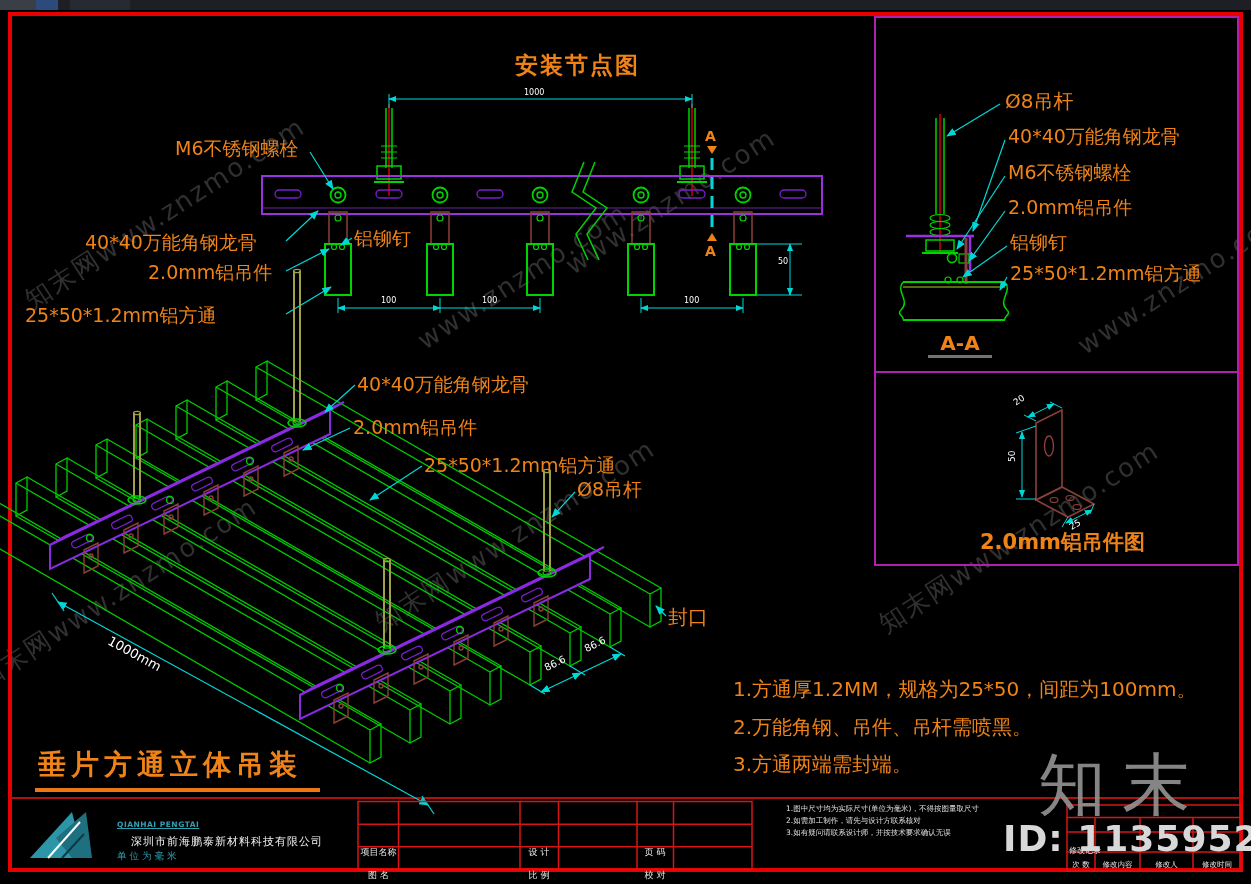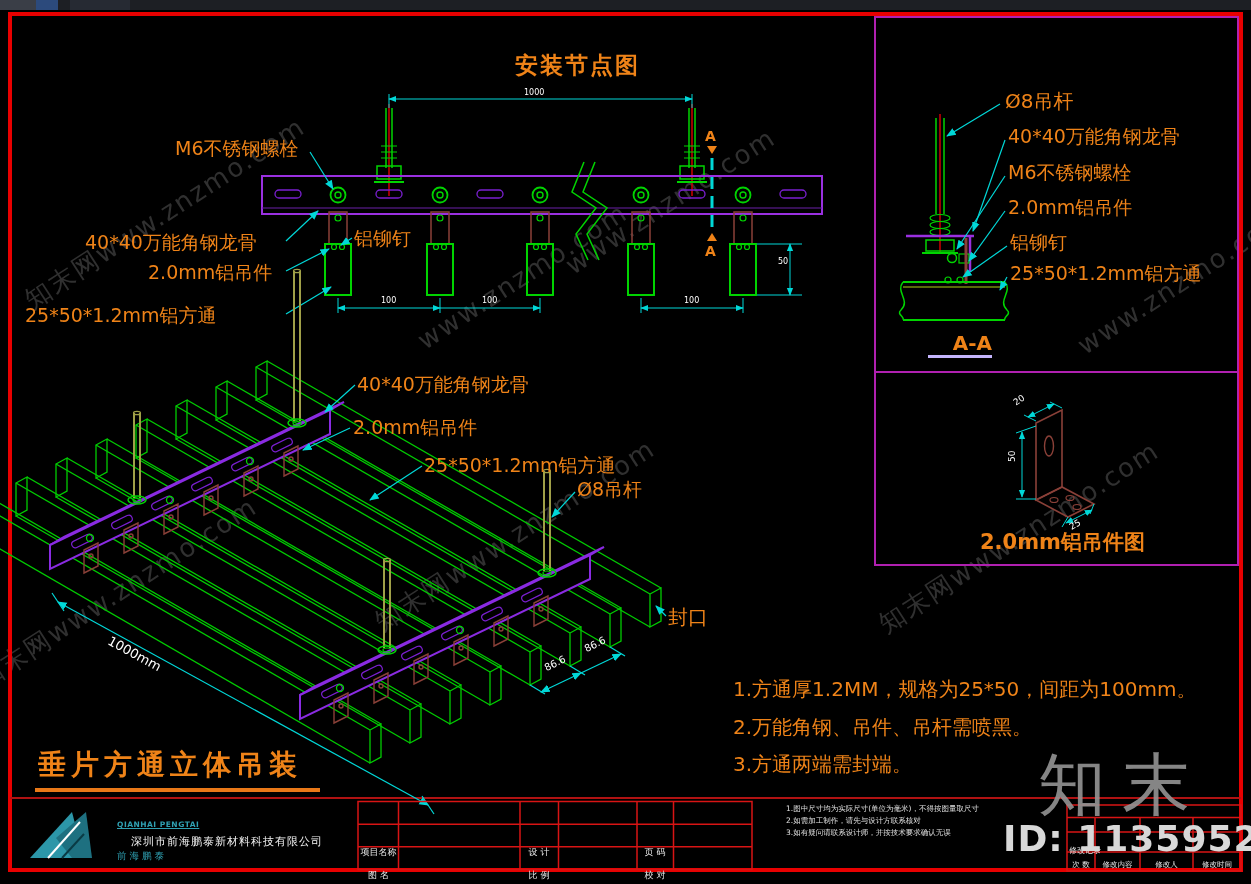--- a/index.html
+++ b/index.html
@@ -12,22 +12,22 @@
   .big{font-size:23px;letter-spacing:2px;font-weight:bold;}
   .dim{position:absolute;color:#ffffff;font-size:8px;line-height:1;white-space:nowrap;z-index:5;}
   .amark{position:absolute;color:#ef8318;font-size:14px;font-weight:bold;z-index:5;}
   .wm{position:absolute;color:#6a6a6a;opacity:.45;font-size:26px;letter-spacing:2px;
       transform:rotate(-33deg);transform-origin:left top;white-space:nowrap;z-index:1;}
   .tb{position:absolute;color:#e9e9e9;font-size:9px;line-height:1;text-align:center;z-index:5;margin-top:40px;}
   .tiny{position:absolute;color:#e0e0e0;font-size:7.5px;line-height:1.45;white-space:nowrap;z-index:5;}
   #main-title{position:absolute;left:38px;top:746px;color:#ef8318;font-size:28px;font-weight:bold;
       letter-spacing:5px;z-index:5;white-space:nowrap;text-align:right;}
   #main-title-underline{position:absolute;left:35px;top:788px;width:285px;height:4px;background:#e87818;z-index:5;}
-  #aa-caption{position:absolute;left:928px;top:331px;width:64px;text-align:right;color:#ef8318;
-      font-size:20px;font-weight:bold;border-bottom:3px solid #c4b5fd;z-index:5;}
+  #aa-caption{position:absolute;left:928px;top:331px;width:64px;text-align:center;color:#ef8318;
+      font-size:20px;font-weight:bold;border-bottom:3px solid #737373;z-index:5;}
   #id-watermark{position:absolute;left:1003px;top:818px;color:#d8d8d8;font-size:36px;font-weight:bold;
       letter-spacing:1px;z-index:6;white-space:nowrap;}
   #znzmo-big{position:absolute;left:1038px;top:740px;color:#949494;opacity:.9;font-size:68px;
       letter-spacing:16px;z-index:4;white-space:nowrap;}
   .note-line{position:absolute;left:733px;color:#ef8318;font-size:20px;white-space:nowrap;z-index:5;}
   .rot{transform-origin:left top;}
   #company{position:absolute;left:131px;top:834px;color:#f2f2f2;font-size:11px;letter-spacing:1px;z-index:5;white-space:nowrap;}
   #brand-en{position:absolute;left:117px;top:820px;color:#2fa0b2;font-size:7.5px;font-weight:bold;letter-spacing:.5px;z-index:5;white-space:nowrap;text-decoration:underline;}
   #brand-cn{position:absolute;left:117px;top:850px;color:#2fa0b2;font-size:9.5px;letter-spacing:3px;z-index:5;white-space:nowrap;}
 </style>
@@ -460,19 +460,19 @@
   <div class="tiny" style="left:786px;top:816px">2.如需加工制作，请先与设计方联系核对</div>
   <div class="tiny" style="left:786px;top:828px">3.如有疑问请联系设计师，并按技术要求确认无误</div>
 
   <div class="tb" style="left:1069px;top:807px;width:40px;font-size:8px;text-align:left">修改记录</div>
   <div class="tb" style="left:1067px;top:821px;width:28px;font-size:7.5px">次 数</div>
   <div class="tb" style="left:1095px;top:821px;width:45px;font-size:7.5px">修改内容</div>
   <div class="tb" style="left:1140px;top:821px;width:53px;font-size:7.5px">修改人</div>
   <div class="tb" style="left:1193px;top:821px;width:48px;font-size:7.5px">修改时间</div>
 
   <div id="brand-en">QIANHAI PENGTAI</div>
-  <div id="brand-cn">前海鹏泰</div>
+  <div id="brand-cn">单位为毫米</div>
   <div id="company">深圳市前海鹏泰新材料科技有限公司</div>
 
   <div id="znzmo-big">知末</div>
   <div id="id-watermark">ID: 1135952106</div>
 
 </div>
 
 </body></html>

